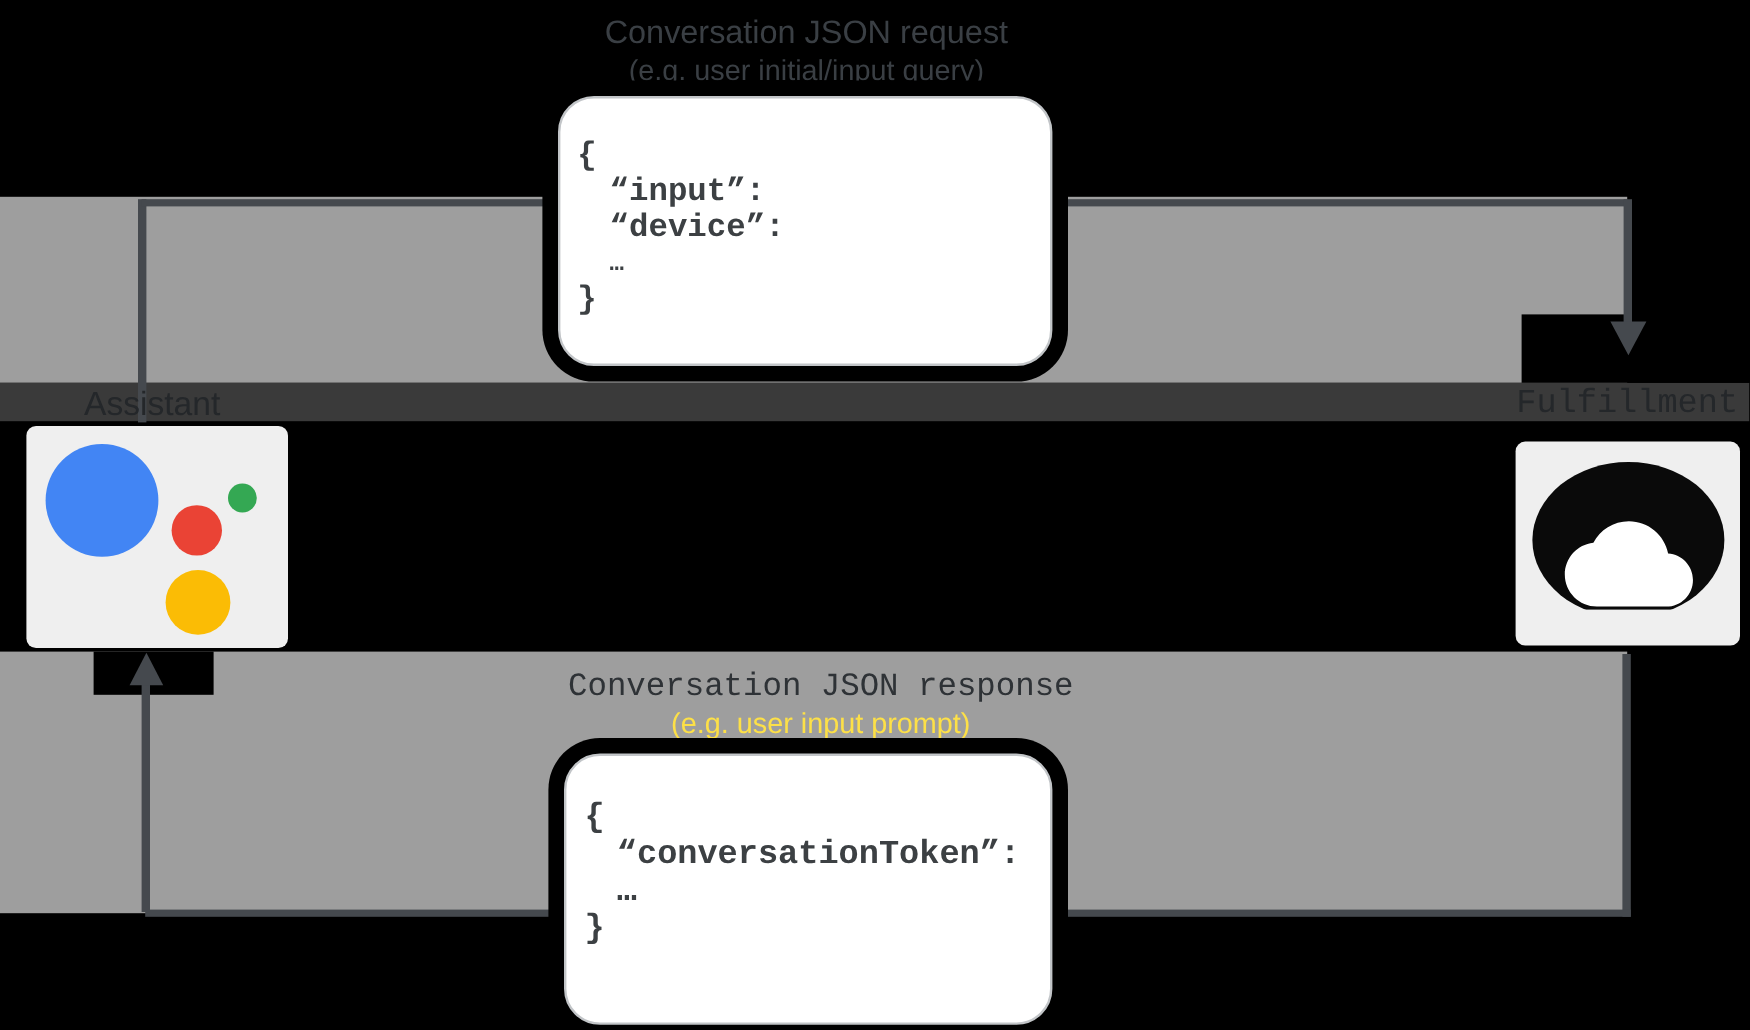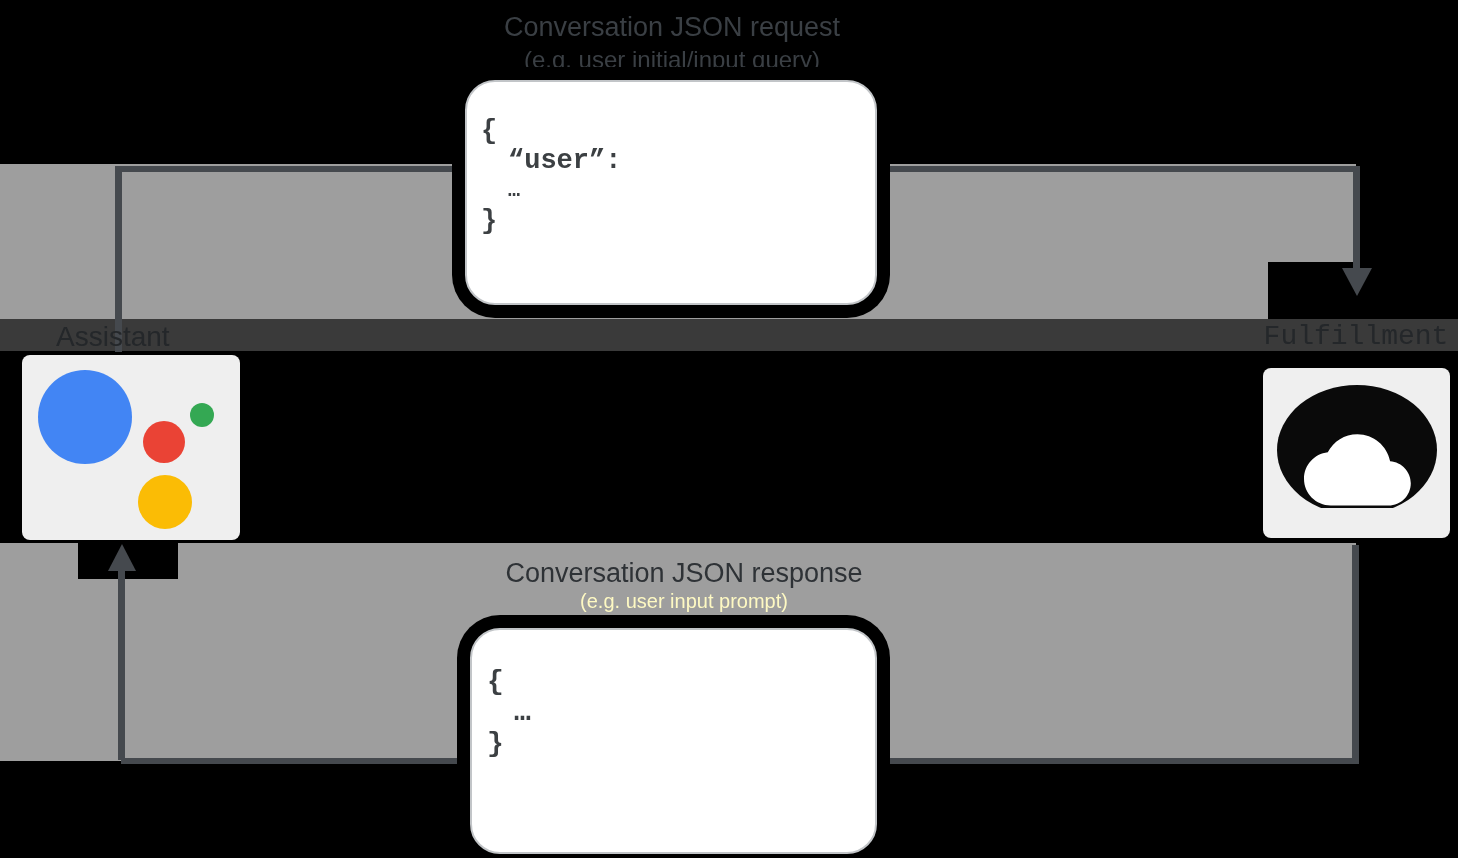--- a/index.html
+++ b/index.html
@@ -27,37 +27,37 @@
   #res-hline{left:121px;top:758px;width:1238px;height:6px;}
   #res-vline-left{left:118px;top:570px;width:7px;height:190px;}
   #res-arrowhead{position:absolute;left:108px;top:544px;width:0;height:0;z-index:2;
       border-left:14px solid transparent;border-right:14px solid transparent;
       border-bottom:27px solid #45494e;}
 
   
   .flow-title{position:absolute;text-align:center;width:800px;z-index:3;}
   #req-title{left:272px;top:12px;font-size:27px;color:#3a3f44;}
   #req-subtitle{left:272px;top:46px;font-size:24px;color:#3a3f44;}
-  #res-title{left:284px;top:558px;font-size:27px;color:#2e3236;}
-  #res-subtitle{left:284px;top:590px;font-size:20px;color:#fef9c3;}
+  #res-title{left:284px;top:558px;font-size:27px;color:#2e3236;font-family:Liberation Mono, monospace;}
+  #res-subtitle{left:284px;top:590px;font-size:24px;color:#fde047;}
 
   
   .json-box{position:absolute;background:#fff;border:2px solid #c2c5c8;border-radius:30px;
       box-shadow:0 0 0 13px #000;z-index:4;box-sizing:border-box;
       font-family:"Liberation Mono",monospace;font-weight:700;color:#3c4043;}
   #req-box{left:465px;top:80px;width:412px;height:225px;padding:34px 0 0 14px;}
   #res-box{left:470px;top:628px;width:407px;height:226px;padding:36px 0 0 15px;}
   .code-line{font-size:27px;line-height:30px;white-space:pre;}
   #res-box .code-line{font-size:28px;line-height:31px;}
   .code-line.indent{padding-left:27px;}
   .code-line.dots{font-size:20px;}
 
   
   .node-label{position:absolute;top:321px;font-size:28px;color:#24272a;z-index:3;}
-  #assistant-label{left:56px;}
+  #assistant-label{left:70px;}
   #fulfillment-label{left:1256px;width:200px;text-align:center;font-family:Liberation Mono, monospace;}
 
   
   .node-card{position:absolute;background:#efefef;border-radius:8px;z-index:4;}
   #assistant-card{left:22px;top:355px;width:218px;height:185px;}
   #fulfillment-card{left:1263px;top:368px;width:187px;height:170px;
       display:flex;align-items:center;justify-content:center;}
   .circ{position:absolute;border-radius:50%;}
   #a-blue{left:16px;top:15px;width:94px;height:94px;background:#4285f4;}
   #a-red{left:121px;top:66px;width:42px;height:42px;background:#ea4335;}
@@ -83,30 +83,32 @@
   <div id="res-vline-right" class="arrow-seg"></div>
   <div id="res-hline" class="arrow-seg"></div>
   <div id="res-vline-left" class="arrow-seg"></div>
   <div id="res-arrowhead"></div>
 
   <div id="req-subtitle" class="flow-title">(e.g. user initial/input query)</div>
   <div id="req-title" class="flow-title">Conversation JSON request</div>
 
   <div id="req-box" class="json-box">
     <div class="code-line">{</div>
-    <div class="code-line indent">“user”:</div>
+    <div class="code-line indent">“input”:</div>
+    <div class="code-line indent">“device”:</div>
     <div class="code-line indent dots">…</div>
     <div class="code-line">}</div>
   </div>
 
   <div id="res-title" class="flow-title">Conversation JSON response</div>
   <div id="res-subtitle" class="flow-title">(e.g. user input prompt)</div>
 
   <div id="res-box" class="json-box">
     <div class="code-line">{</div>
+    <div class="code-line indent">“conversationToken”:</div>
     <div class="code-line indent dots">…</div>
     <div class="code-line">}</div>
   </div>
 
   <div id="assistant-label" class="node-label">Assistant</div>
   <div id="fulfillment-label" class="node-label">Fulfillment</div>
 
   <div id="assistant-card" class="node-card">
     <div style="position:absolute;left:0;top:0;width:100%;height:100%;">
       <div id="a-blue" class="circ"></div>

